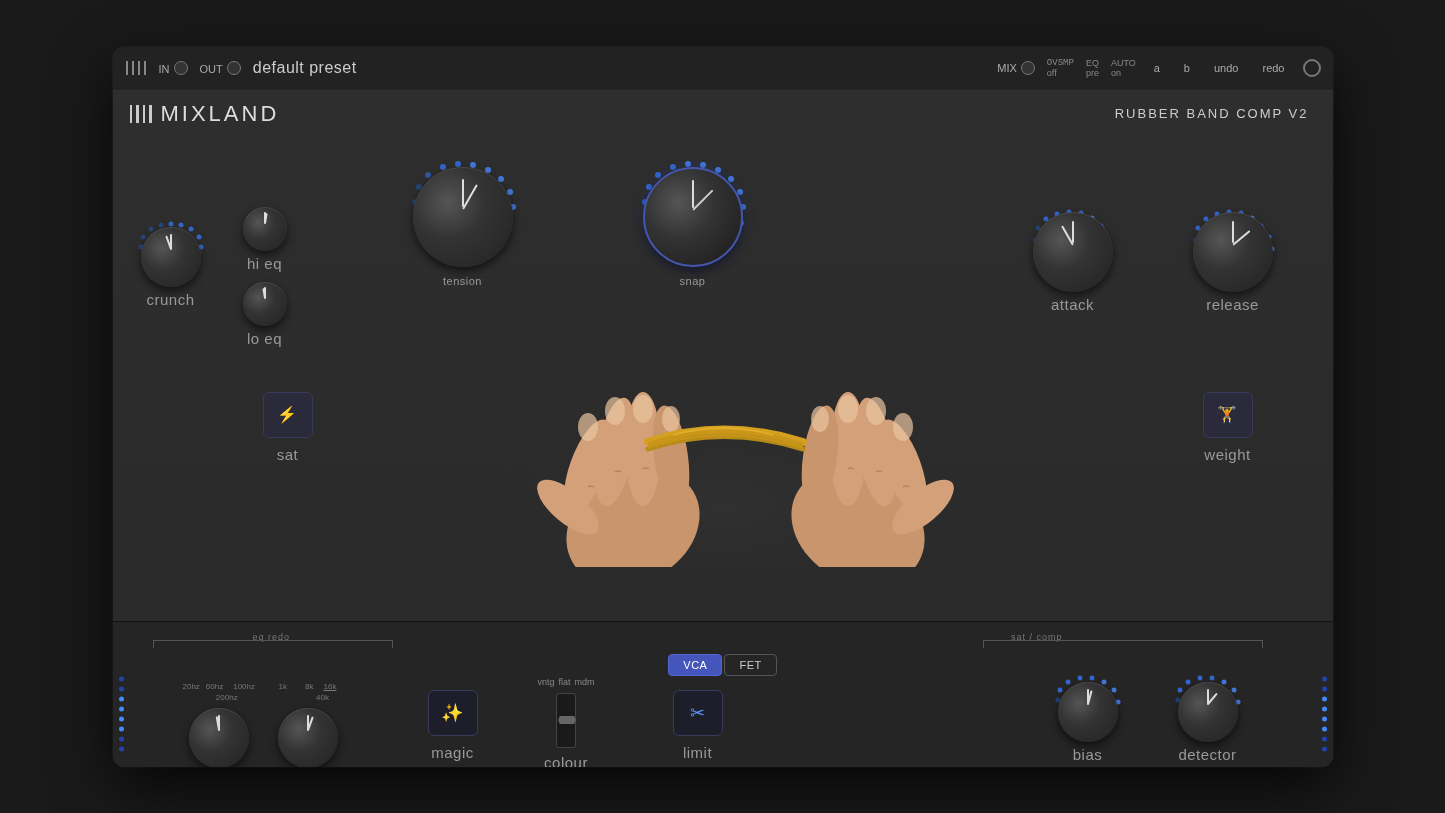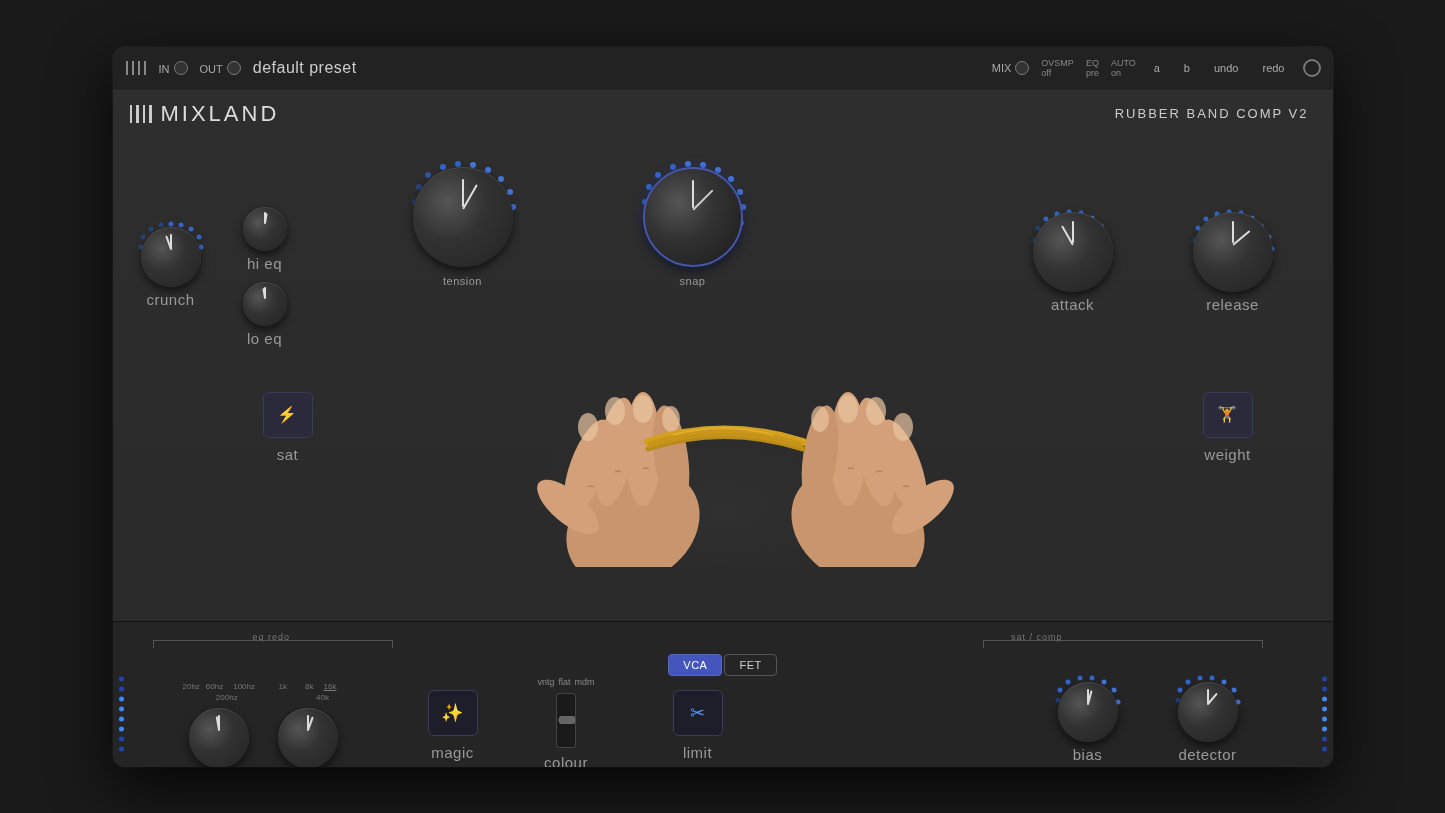--- a/index.html
+++ b/index.html
@@ -446,21 +446,21 @@
       <span>OUT</span>
       <div class="knob-tiny"></div>
     </div>
     <div class="top-bar-preset">default preset</div>
     <div class="mix-knob-wrap">
       <span>MIX</span>
       <div class="knob-tiny"></div>
     </div>
     <div class="top-bar-item">
       <div>
-        <div style="font-size:9px;color:#888;">OVSMP</div>
+        <div style="font-size:9px;color:#888;font-family:Liberation Mono, monospace;">OVSMP</div>
         <div style="font-size:9px;color:#888;">off</div>
       </div>
     </div>
     <div class="top-bar-item">
       <div>
         <div style="font-size:9px;color:#888;">EQ</div>
         <div style="font-size:9px;color:#888;">pre</div>
       </div>
     </div>
     <div class="top-bar-item">

